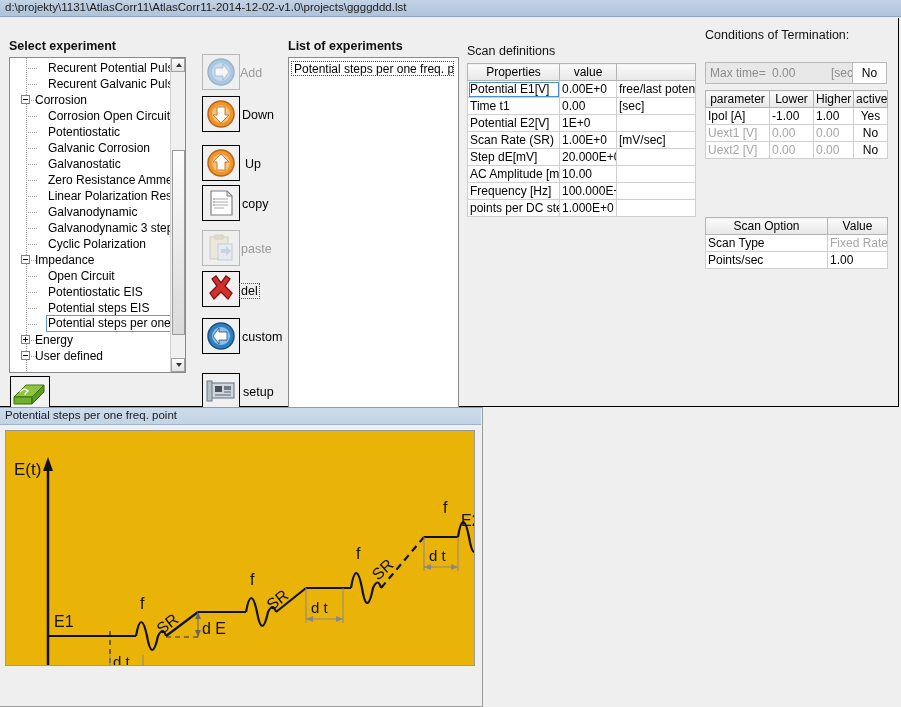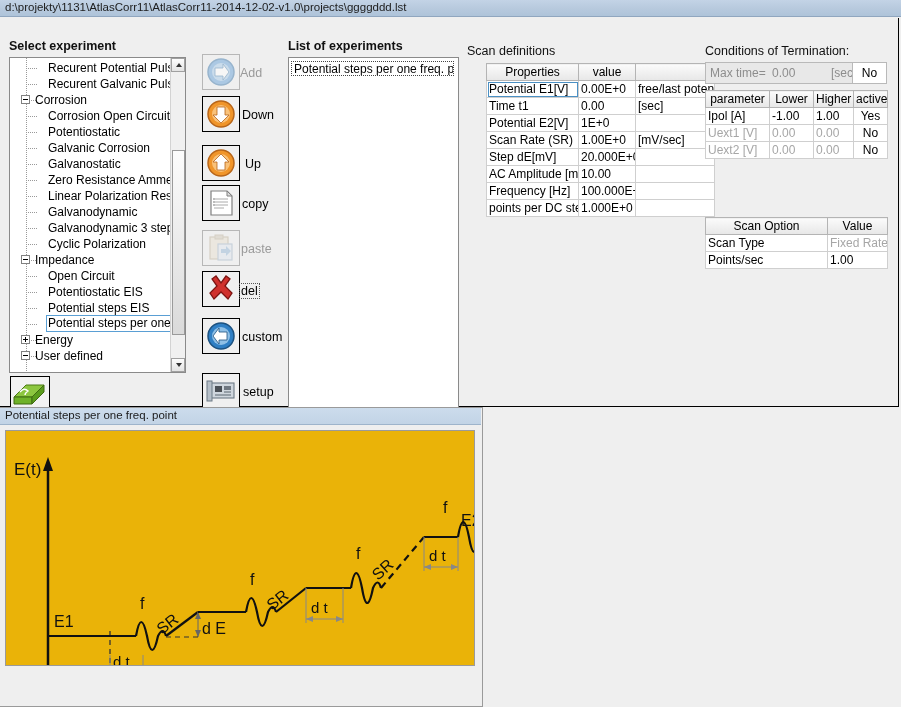--- a/index.html
+++ b/index.html
@@ -114,21 +114,21 @@
     border:1px solid #b4b4b4;text-align:center;color:#000;
   }
   .grid td.hdr{
     background:linear-gradient(to bottom,#fbfbfb,#e7e7e7);
     border:1px solid #b4b4b4;text-align:center;
   }
   .grid td.gray{color:#a6a6a6;}
   .grid td.ctr{text-align:center;}
   .selcell{outline:1px solid #4a90c4;outline-offset:-2px;}
   
-  #scandef{position:absolute;left:486px;top:45px;width:228px;}
+  #scandef{position:absolute;left:467px;top:45px;width:228px;}
   #scandef td:nth-child(1){width:92px;}
   #scandef td:nth-child(2){width:57px;}
   #scandef td:nth-child(3){width:79px;}
   
   #maxtimerow{
     position:absolute;left:705px;top:44px;width:182px;height:22px;
     background:#e8e8e8;border:1px solid #b9b9b9;box-sizing:border-box;
   }
   #maxtimerow .c{position:absolute;top:3px;font-size:12px;color:#8d8d8d;}
   #maxtimerow .nobox{
@@ -410,21 +410,21 @@
           <td></td>
         </tr>
         <tr>
           <td>points per DC step</td>
           <td>1.000E+0</td>
           <td></td>
         </tr>
       </tbody>
     </table>
 
-  <div class="panel-label light" style="left:705px;top:26px;">Conditions of Termination:</div>
+  <div class="panel-label light" style="left:705px;top:10px;">Conditions of Termination:</div>
   <div id="maxtimerow">
     <span class="c" style="left:4px;">Max time=</span>
     <span class="c" style="left:66px;">0.00</span>
     <span class="c" style="left:125px;">[sec]</span>
     <span class="nobox">No</span>
   </div>
   <table class="grid" id="termgrid">
     <thead>
         <tr id="termgrid-head">
           <th>parameter</th>

